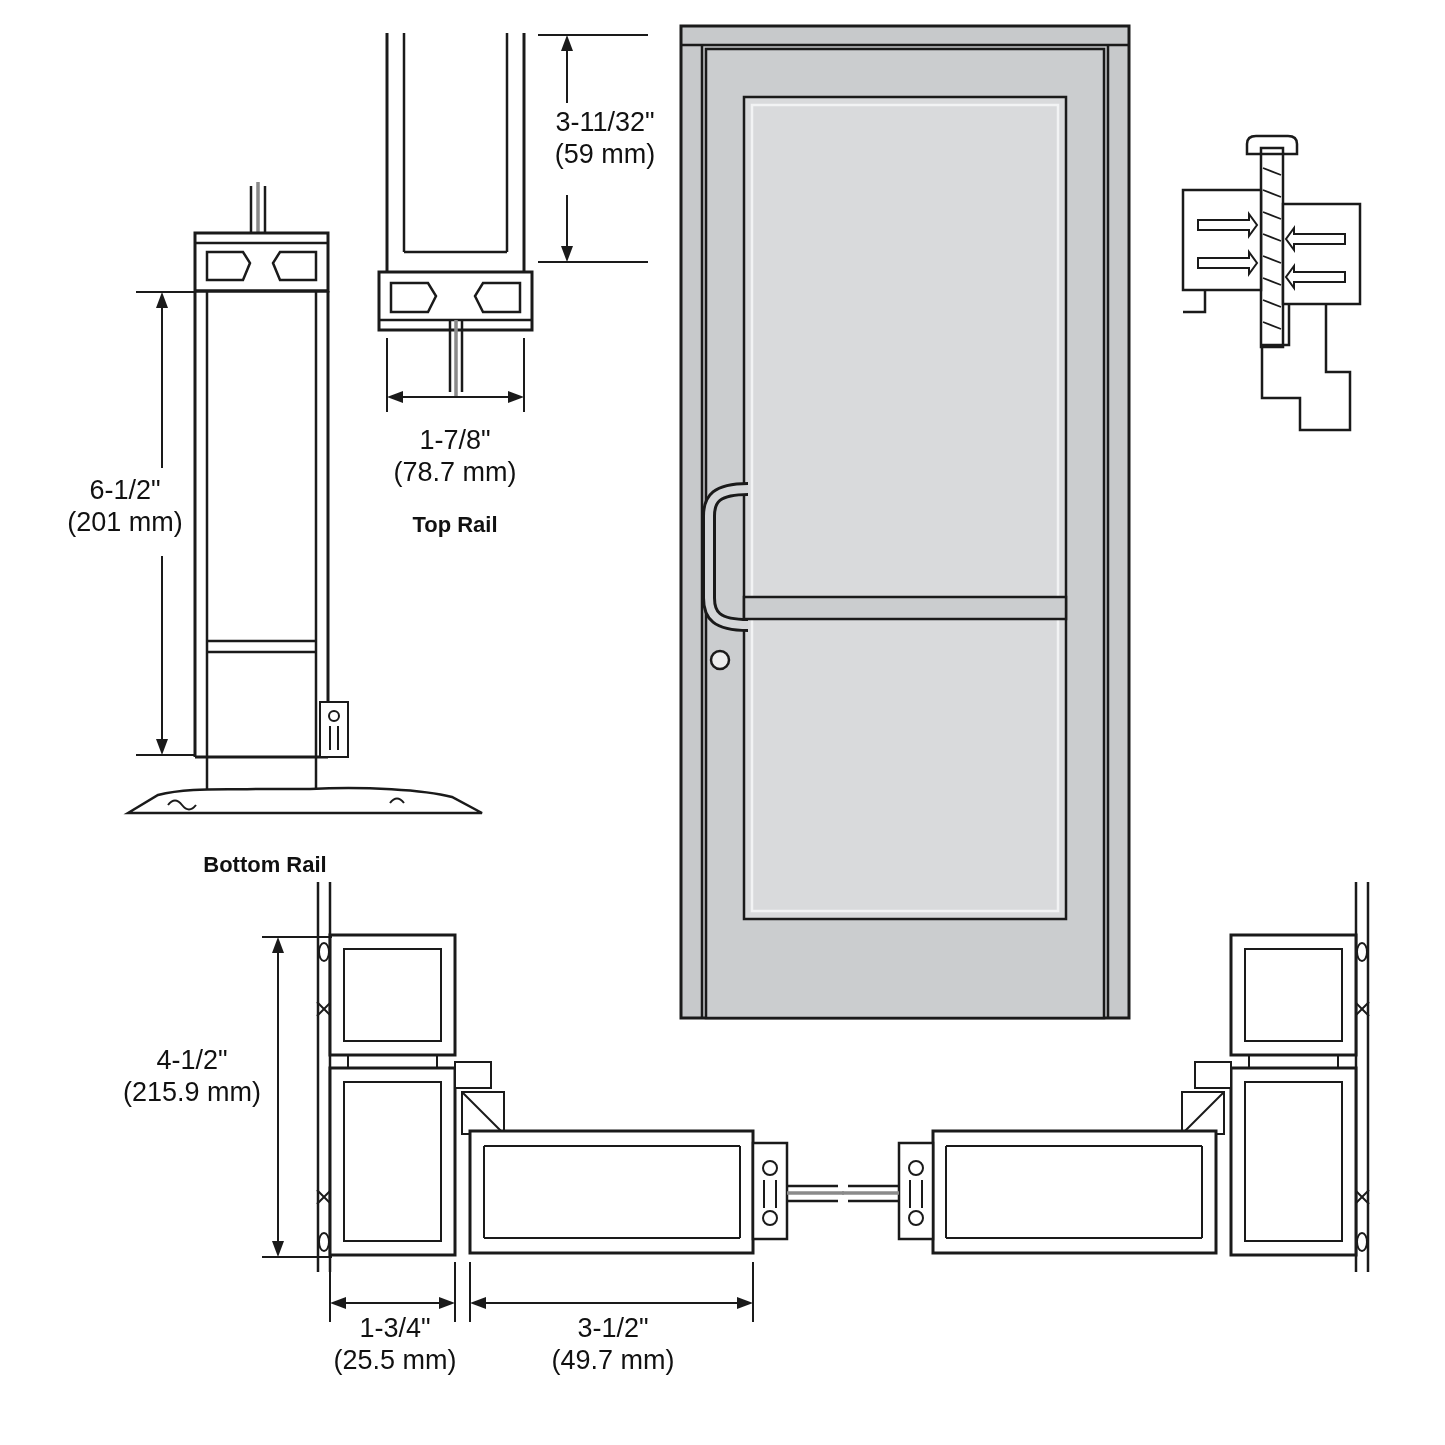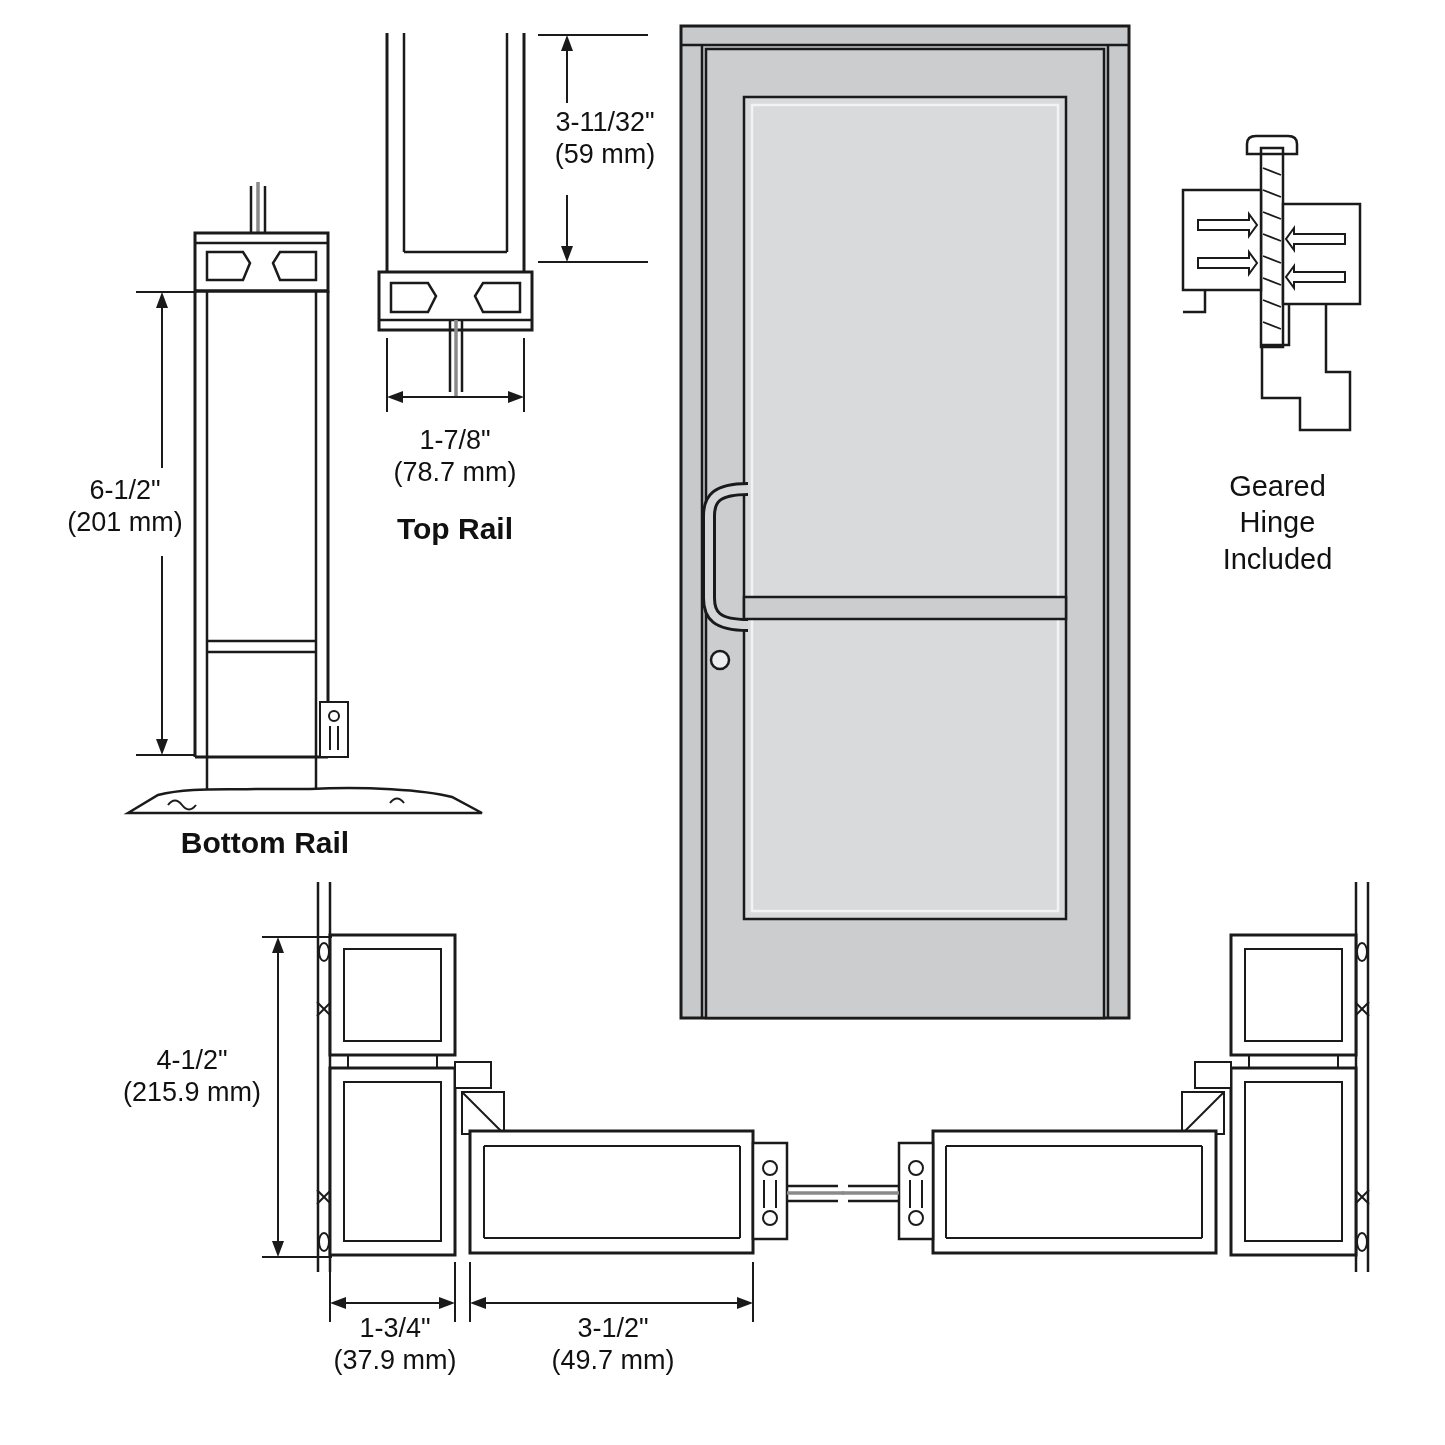--- a/index.html
+++ b/index.html
@@ -5,21 +5,21 @@
   html,body{margin:0;padding:0;}
   body{
     width:1445px;height:1445px;background:#ffffff;position:relative;
     font-family:"Liberation Sans","DejaVu Sans",sans-serif;color:#111;
     overflow:hidden;
   }
   .stage{position:absolute;inset:0;}
   .stage svg{position:absolute;left:0;top:0;}
   .lbl{position:absolute;text-align:center;color:#111;}
   .dim{font-size:27px;line-height:1.2;}
-  .title{font-size:30px;font-weight:bold;line-height:1.15;}
+  .title{font-size:22px;font-weight:bold;line-height:1.15;}
   .note{font-size:29px;line-height:1.25;white-space:pre-line;}
 </style>
 </head>
 <body>
 
 <div class="stage">
 
 <svg width="1445" height="1445" viewBox="0 0 1445 1445">
 
   <g stroke="#1a1a1a" fill="none" stroke-width="2.5">
@@ -215,34 +215,31 @@
   <div>(59 mm)</div>
 </div>
 
 <div class="lbl dim" style="left:370px; top:424px; width:170px;">
   <div>1-7/8"</div>
   <div>(78.7 mm)</div>
 </div>
 
 <div class="lbl title" style="left:360px; top:512px; width:190px;">Top Rail</div>
 
-<div class="lbl title" style="left:150px; top:826px; width:230px;">Bottom Rail</div>
-
-<div class="lbl note" style="left:1185px; top:468px; width:185px;">Geared
-Hinge
-Included</div>
+<div class="lbl title" style="left:150px; top:852px; width:230px;">Bottom Rail</div>
+
 
 <div class="lbl dim" style="left:112px; top:1044px; width:160px;">
   <div>4-1/2"</div>
   <div>(215.9 mm)</div>
 </div>
 
 <div class="lbl dim" style="left:305px; top:1312px; width:180px;">
   <div>1-3/4"</div>
-  <div>(37.9 mm)</div>
+  <div>(25.5 mm)</div>
 </div>
 
 <div class="lbl dim" style="left:523px; top:1312px; width:180px;">
   <div>3-1/2"</div>
   <div>(49.7 mm)</div>
 </div>
 
 </div>
 
 </body></html>

